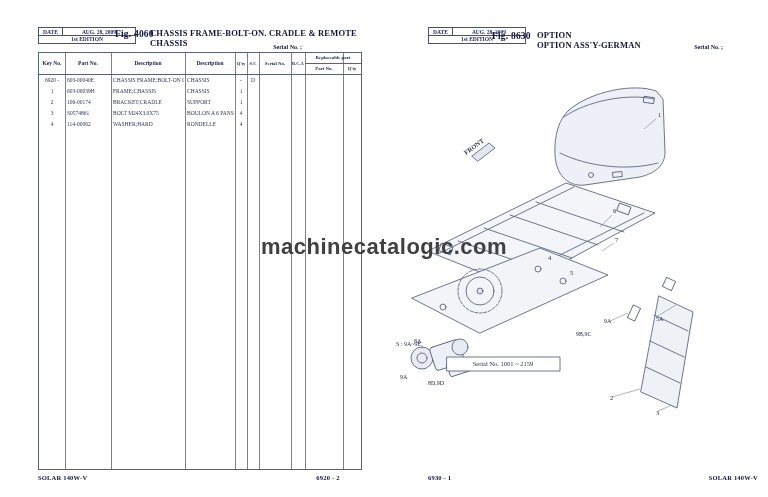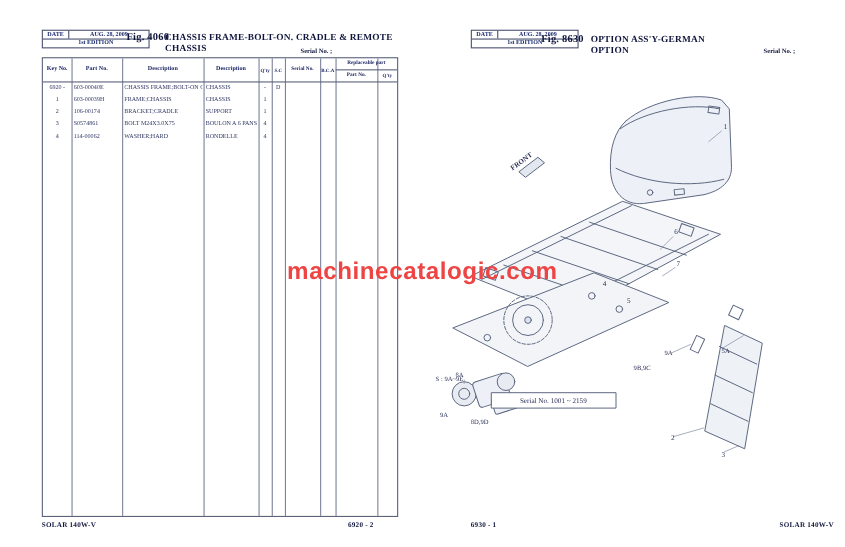--- a/index.html
+++ b/index.html
@@ -22,21 +22,21 @@
   .th{position:absolute;font-size:5.5px;font-weight:bold;color:#16205e;text-align:center;overflow:hidden;white-space:nowrap}
   .trow{position:absolute;left:0;width:322px;height:11px}
   .td{position:absolute;font-size:5.5px;line-height:11px;color:#2e3560;white-space:nowrap;overflow:hidden}
   .c-key{left:0;width:26px;text-align:center}
   .c-part{left:28px;width:43px}
   .c-d1{left:74px;width:71px}
   .c-d2{left:148px;width:47px}
   .c-qty{left:196px;width:12px;text-align:center}
   .c-sc{left:208px;width:12px;text-align:center}
   .footer{font-size:6.5px;font-weight:bold;color:#10153d;letter-spacing:.2px}
-  .watermark{left:0;right:0;top:234px;text-align:center;font-family:"Liberation Sans",sans-serif;font-weight:bold;font-size:22px;color:#ef4444;letter-spacing:.5px;z-index:5}
+  .watermark{left:0;right:0;top:234px;text-align:center;font-family:"Liberation Sans",sans-serif;font-weight:bold;font-size:22px;color:#404040;letter-spacing:.5px;z-index:5}
 </style>
 </head>
 <body>
 
 <div class="abs" style="left:0;top:0;width:384px;height:497px">
 
   <div class="abs datebox" style="left:38px;top:27px">
     <div class="r1">
       <span class="dl">DATE</span>
       <span class="dv">AUG. 28, 2009</span>
@@ -130,22 +130,22 @@
   <div class="abs datebox" style="left:44px;top:27px">
     <div class="r1">
       <span class="dl">DATE</span>
       <span class="dv">AUG. 28, 2009</span>
     </div>
     <div class="r2">1st EDITION</div>
   </div>
 
   <div class="abs figlabel" style="left:108px;top:31px">Fig. 8630</div>
   <div class="abs ptitle" style="left:153px;top:30px;width:180px">
+    <div>OPTION</div>
     <div>OPTION ASS'Y-GERMAN</div>
-    <div>OPTION</div>
   </div>
   <div class="abs serial" style="left:246px;top:44px;width:93px">Serial No. ;</div>
 
   <svg class="abs" style="left:4px;top:55px" width="332" height="408" viewBox="0 0 332 408">
     <g stroke="#5b6680" stroke-width="0.9" fill="none" stroke-linejoin="round" stroke-linecap="round">
 
       <path fill="#edf0f6" d="M181,55 C203,36 246,28 268,36 L275,44 L277,97 C277,110 268,118 252,122 L197,130 C179,132 168,119 167,100 C166,80 171,64 181,55 Z"></path>
       <path d="M176,62 C198,46 240,38 266,44"></path>
       <path d="M172,98 C200,112 240,116 270,108"></path>
       <rect x="256" y="42" width="10" height="6" transform="rotate(8 261 45)"></rect>

